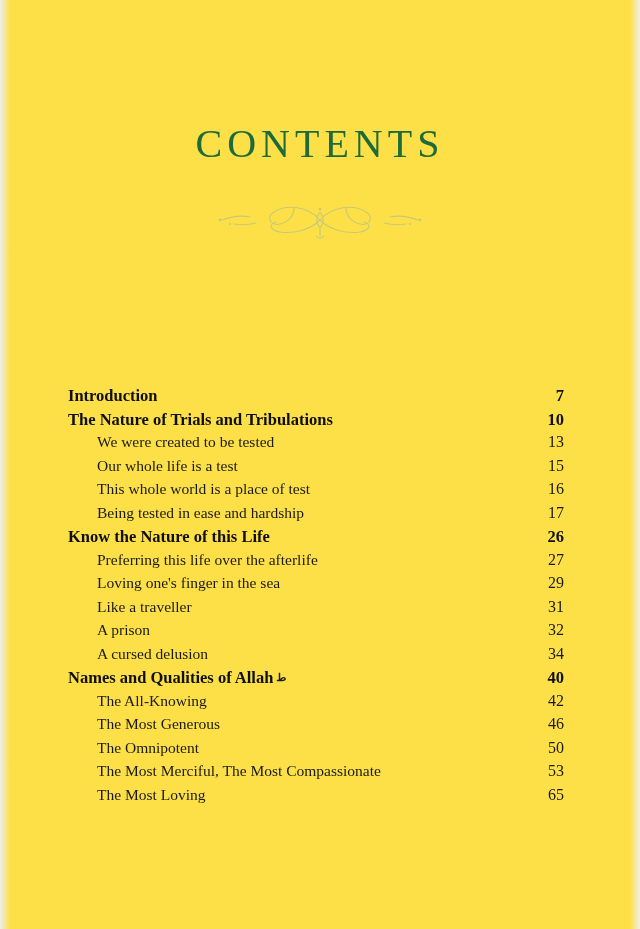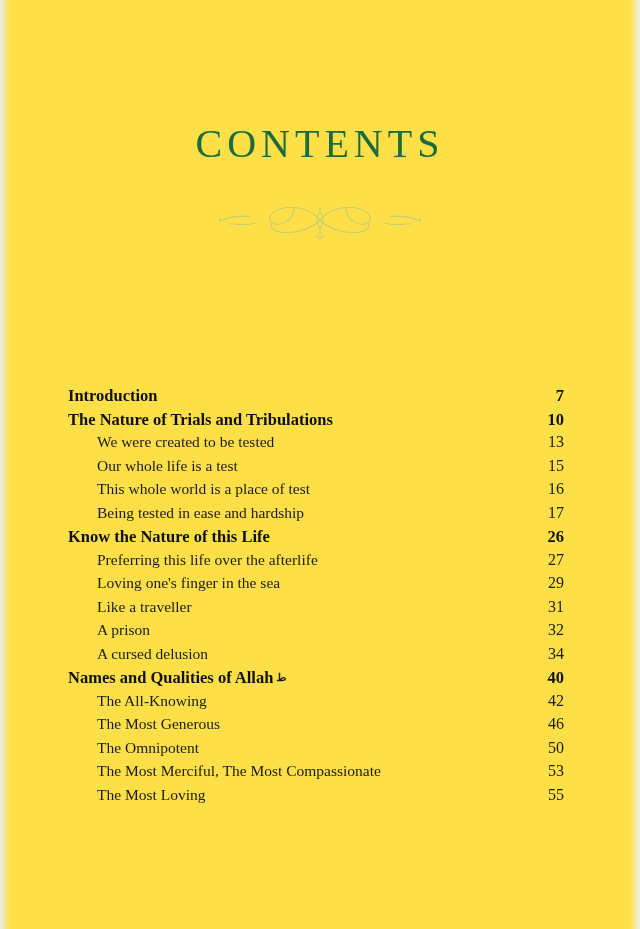--- a/index.html
+++ b/index.html
@@ -216,17 +216,17 @@
       <div class="row lvl2">
         <span class="label">The Omnipotent</span>
         <span class="page-num">50</span>
       </div>
       <div class="row lvl2">
         <span class="label">The Most Merciful, The Most Compassionate</span>
         <span class="page-num">53</span>
       </div>
       <div class="row lvl2">
         <span class="label">The Most Loving</span>
-        <span class="page-num">55</span>
+        <span class="page-num">65</span>
       </div>
     </div>
 
 </div>
 
 </body></html>

